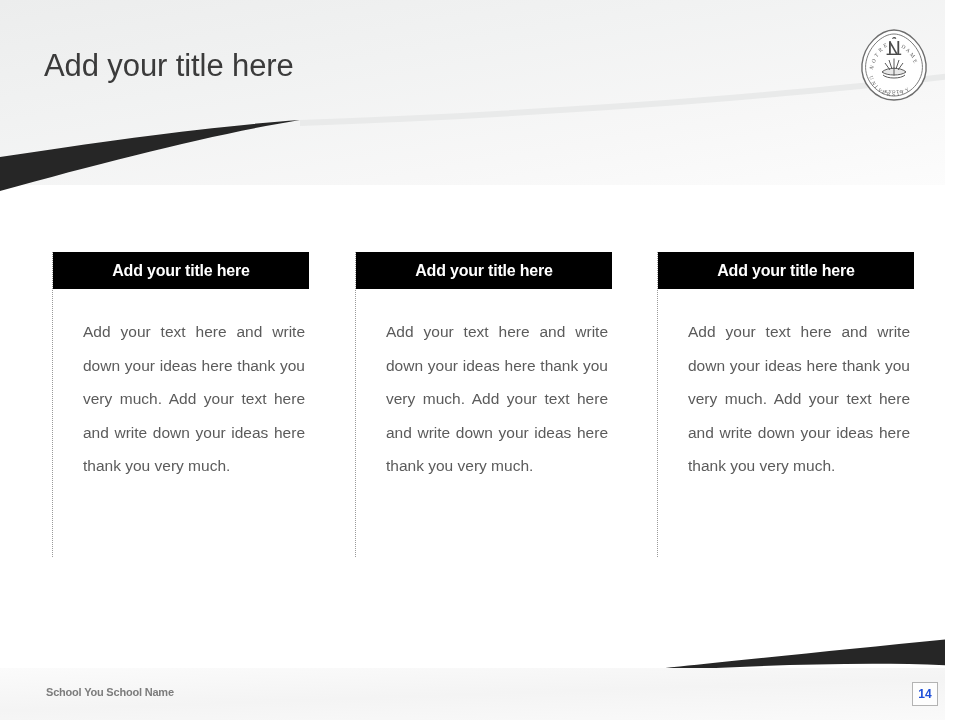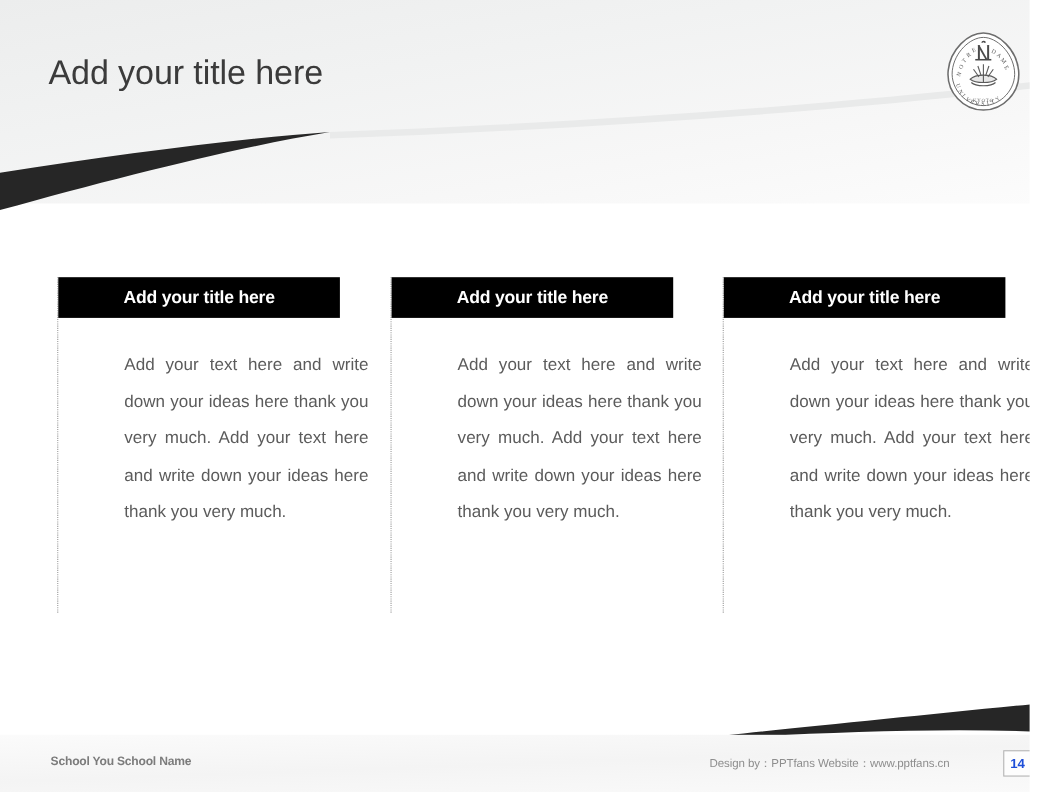--- a/index.html
+++ b/index.html
@@ -11,20 +11,21 @@
   body {
     font-family: "Liberation Sans", sans-serif;
   }
 
   .slide {
     position: relative;
     width: 936px;
     height: 720px;
     overflow: hidden;
     background: #ffffff;
+    padding-left: 9px;
   }
 
   
   .header-band {
     position: absolute;
     left: 0; top: 0;
     width: 960px; height: 185px;
     background: linear-gradient(170deg, #eceded 0%, #f1f2f2 35%, #f7f7f7 70%, #fcfcfc 100%);
   }
 
@@ -99,21 +100,20 @@
   .col-body {
     position: absolute;
     left: 30px;
     top: 63px;
     width: 222px;
     font-size: 15.5px;
     line-height: 33.5px;
     color: #5b5b5b;
     text-align: justify;
     text-align-last: left;
-    margin-left: 30px;
     -moz-text-align-last: left;
   }
 
   
   .footer-band {
     position: absolute;
     left: 0;
     top: 668px;
     width: 960px;
     height: 52px;
@@ -250,17 +250,16 @@
       <div class="col-head">Add your title here</div>
       <div class="col-body">Add your text here and write down your ideas here thank you very much. Add your text here and write down your ideas here thank you very much.</div>
     </div>
 
   </div>
 
   <div class="footer-band"></div>
 
   <div class="footer-school">School You School Name</div>
 
-  <div class="footer-credit">Design by：PPTfans  Website：www.pptfans.cn</div>
 
   <div class="page-box">14</div>
 
 </div>
 
 </body></html>

